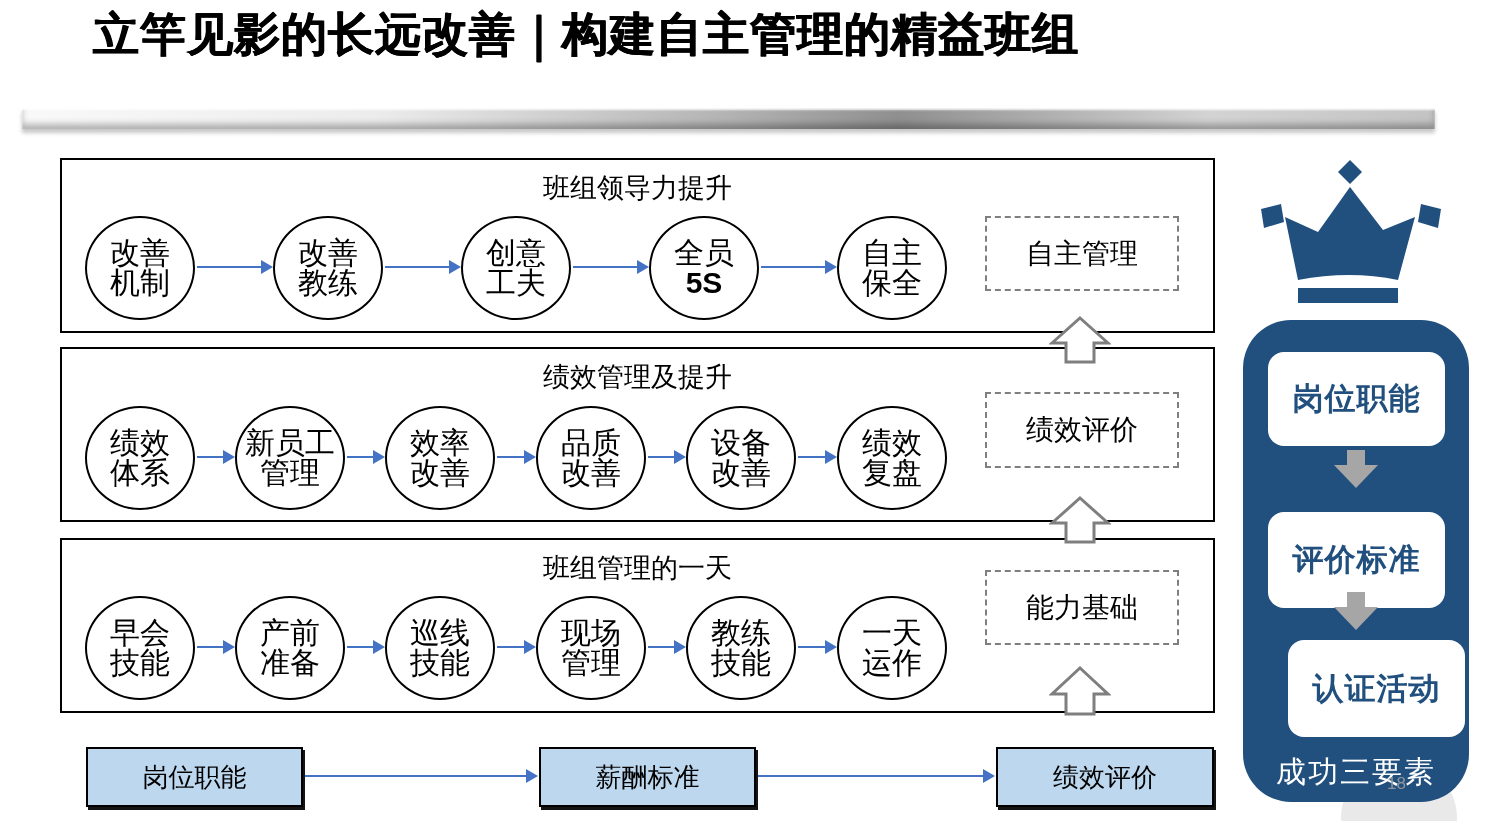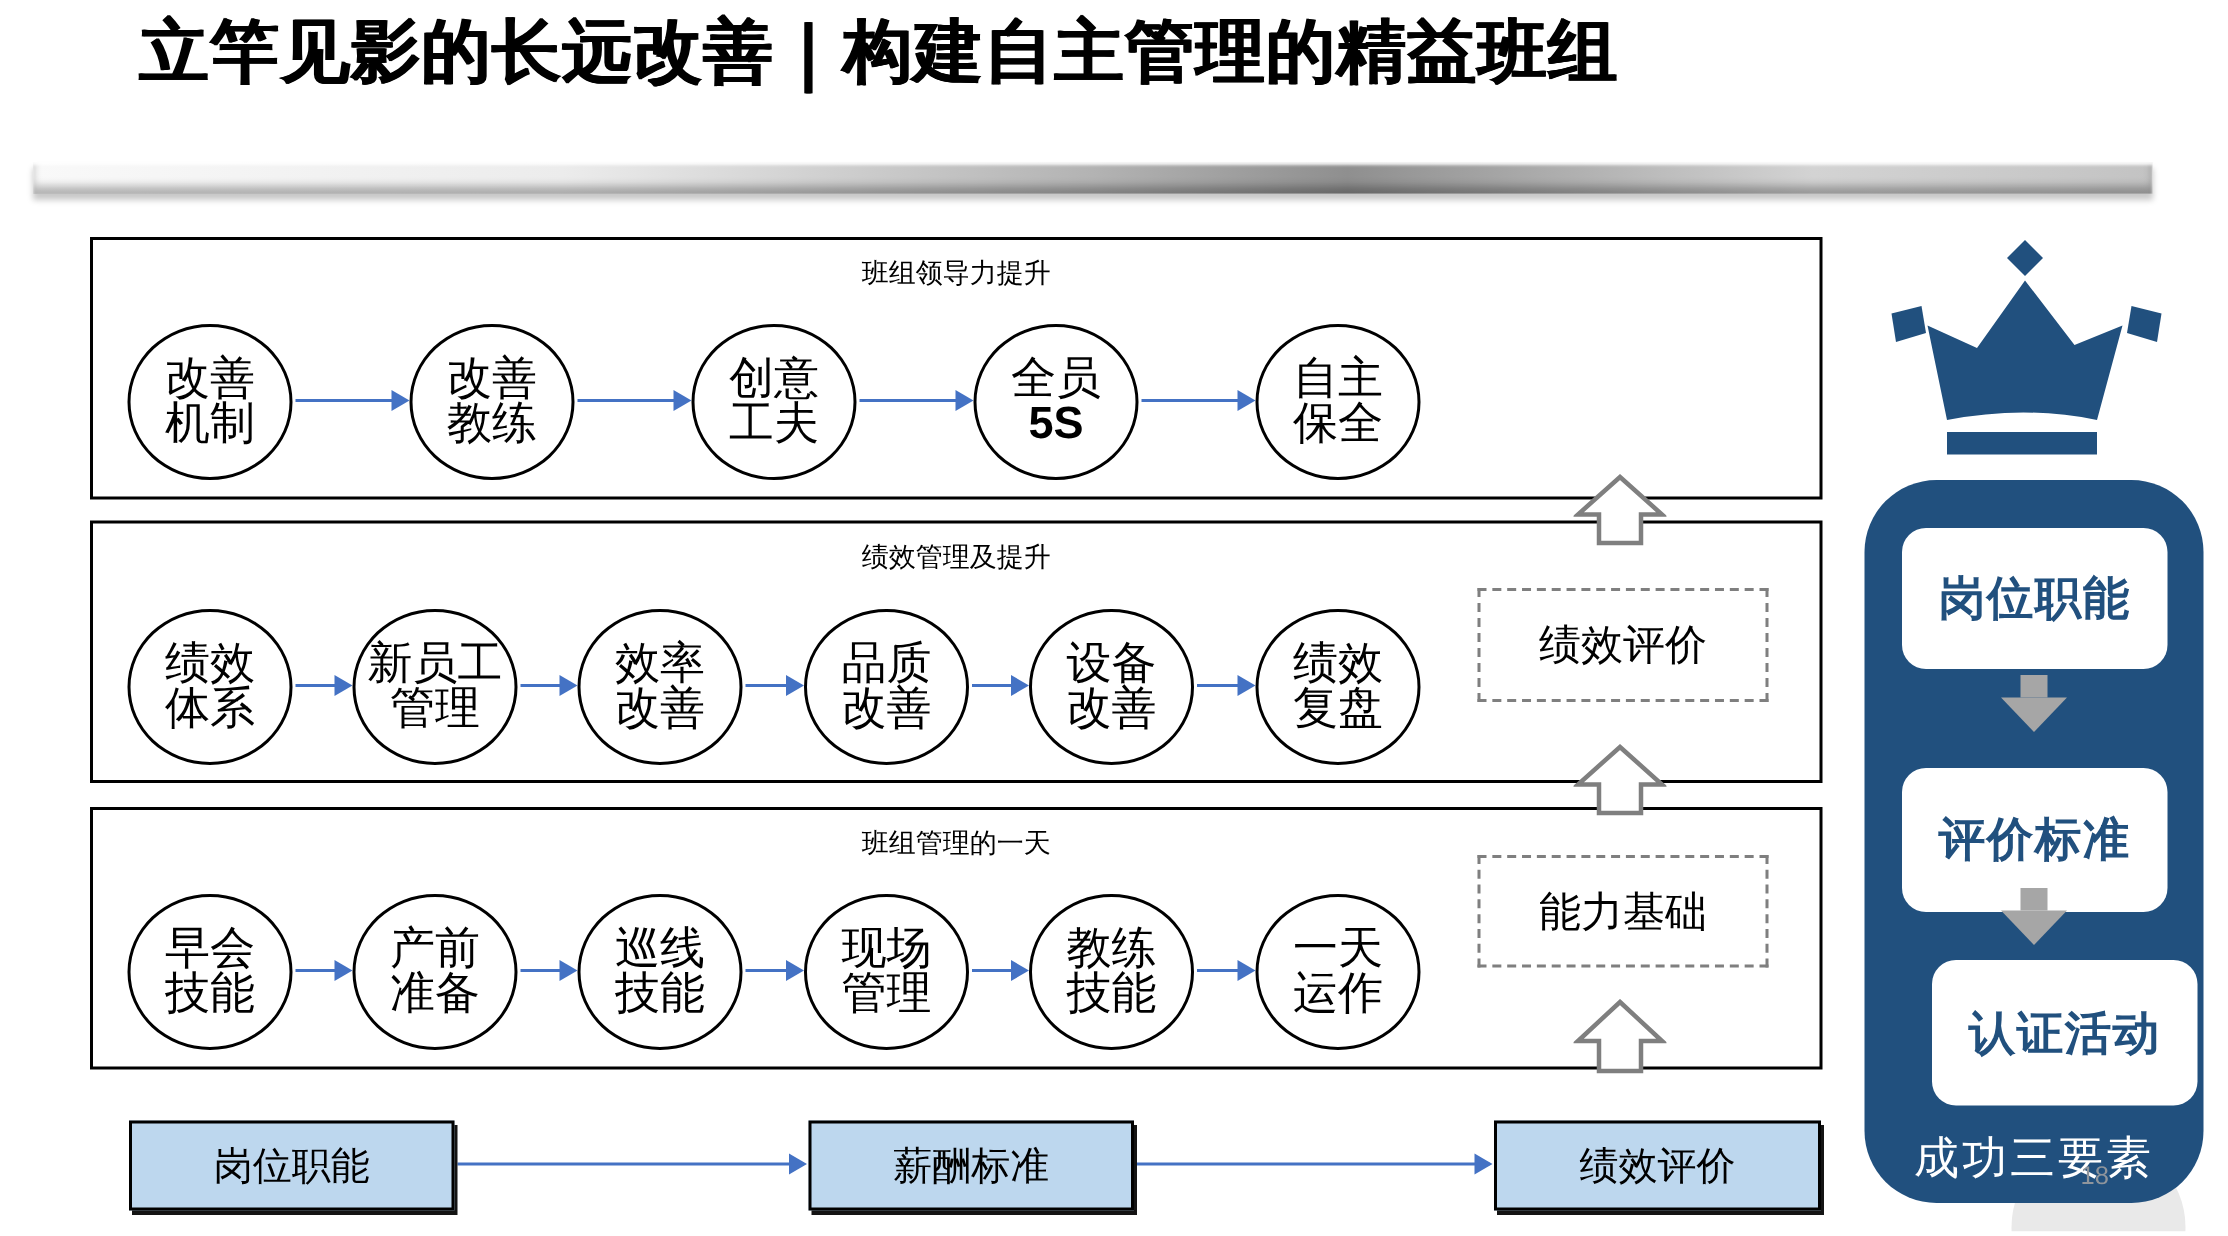--- a/index.html
+++ b/index.html
@@ -13,21 +13,21 @@
     letter-spacing:1px;color:#000;white-space:nowrap;
     text-shadow:0.6px 0 0 #000,-0.6px 0 0 #000;
   }
   .gray-bar{
     position:absolute;left:22px;top:108px;width:1413px;height:21px;
     background:linear-gradient(to right,#f9f9f9 0%,#ececec 25%,#b3b3b3 50%,#8f8f8f 62%,#d3d3d3 84%,#c3c3c3 100%);
     box-shadow:0 4px 4px rgba(0,0,0,0.22), inset 0 2px 2px rgba(255,255,255,0.9), inset 0 -5px 6px rgba(0,0,0,0.28);
   }
   
   .row-box{position:absolute;left:60px;width:1151px;height:171px;border:2px solid #000;background:#fff;}
-  .row-title{position:absolute;left:60px;width:1155px;text-align:center;font-size:18px;color:#000;}
+  .row-title{position:absolute;left:60px;width:1155px;text-align:center;font-size:27px;color:#000;}
   
   .circle{
     position:absolute;width:106px;height:100px;border:2px solid #000;border-radius:50%;
     background:#fff;display:flex;flex-direction:column;align-items:center;justify-content:center;
     font-size:30px;line-height:30px;text-align:center;z-index:3;
   }
   .circle .emph{font-weight:bold;}
   
   .flow-arrow{position:absolute;height:0;border-top:2px solid #4472C4;z-index:2;}
   .flow-arrow::after{
@@ -74,20 +74,21 @@
   <div class="gray-bar"></div>
 
   <div class="row-box" style="top:158px;"></div>
   <div class="row-box" style="top:347px;"></div>
   <div class="row-box" style="top:538px;"></div>
 
   <div class="row-title" style="top:170px;">班组领导力提升</div>
   <div class="row-title" style="top:359px;">绩效管理及提升</div>
   <div class="row-title" style="top:550px;">班组管理的一天</div>
 
+  <div class="tag-box" style="top:216px;height:71px;">自主管理</div>
   <div class="tag-box" style="top:392px;height:72px;">绩效评价</div>
   <div class="tag-box" style="top:570px;height:71px;">能力基础</div>
 
   <svg class="up-arrow" style="left:1049px;top:316px;" width="62" height="48">
     <polygon points="31,2 59,27 45,27 45,46 17,46 17,27 3,27" fill="#ffffff" stroke="#7F7F7F" stroke-width="3"></polygon>
   </svg>
   <svg class="up-arrow" style="left:1049px;top:496px;" width="62" height="48">
     <polygon points="31,2 59,27 45,27 45,46 17,46 17,27 3,27" fill="#ffffff" stroke="#7F7F7F" stroke-width="3"></polygon>
   </svg>
   <svg class="up-arrow" style="left:1049px;top:666px;" width="62" height="50">

